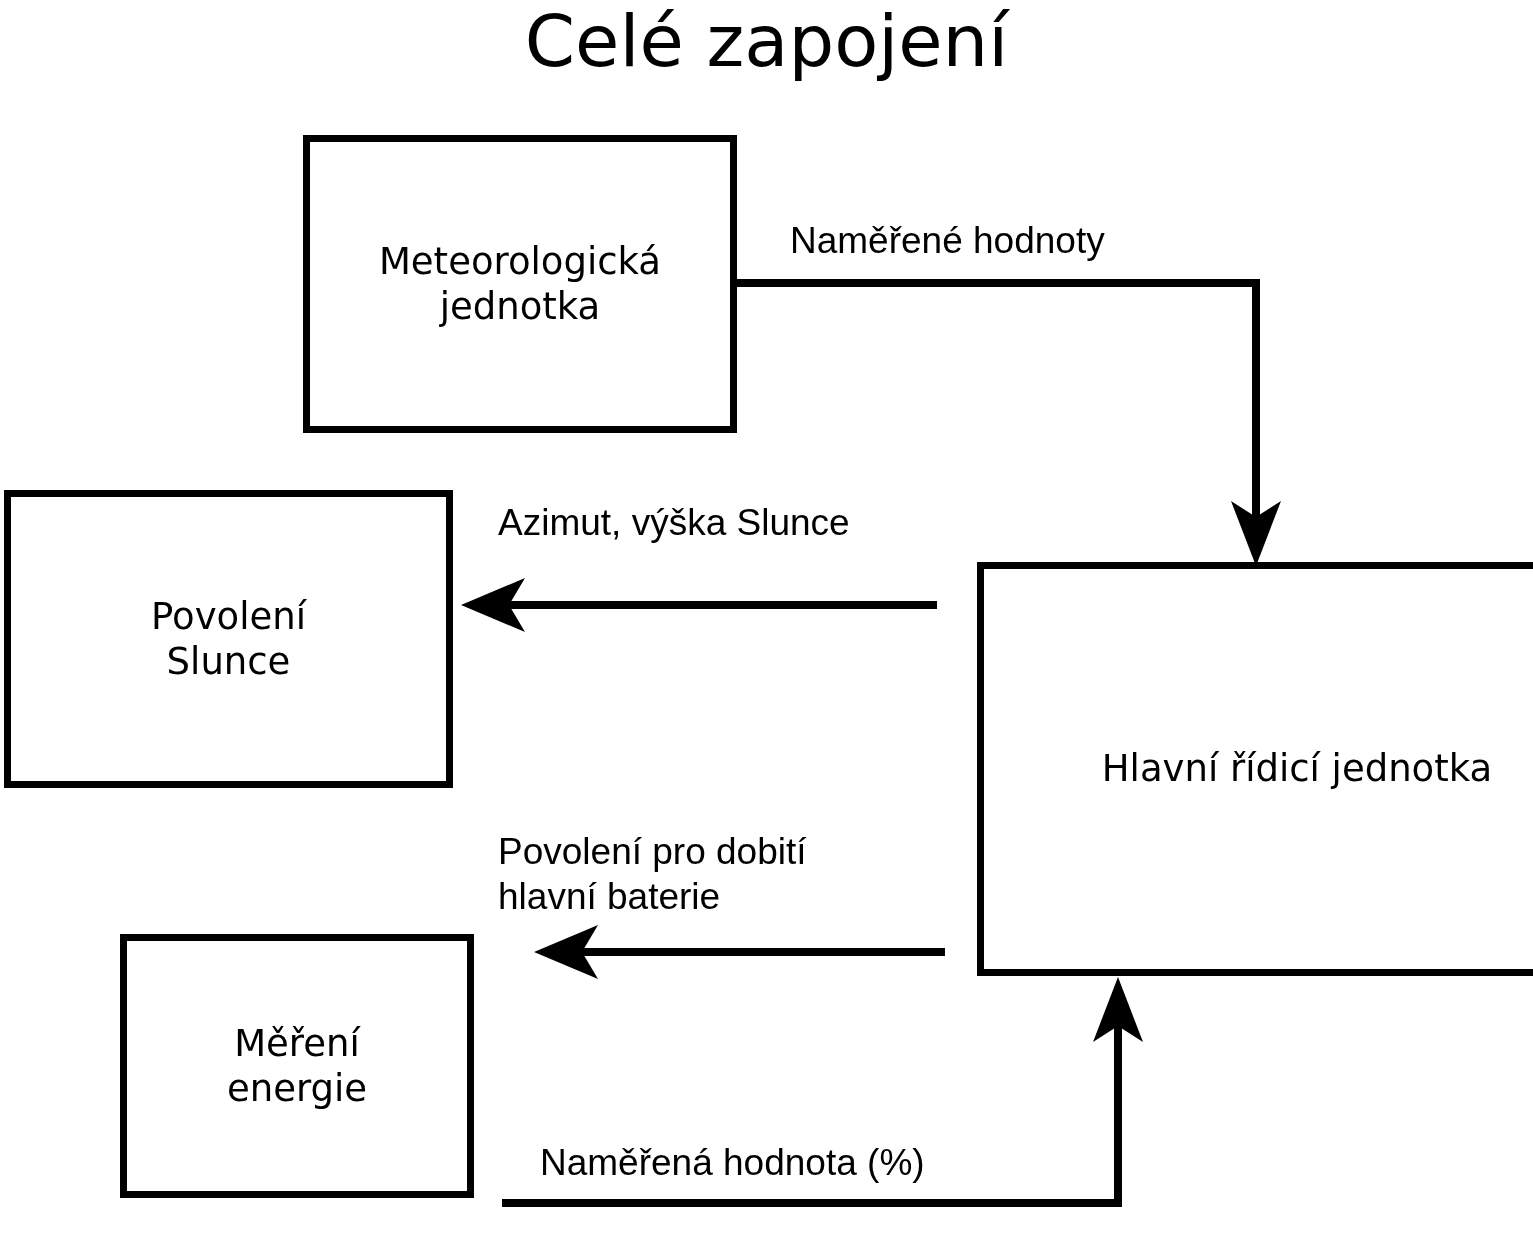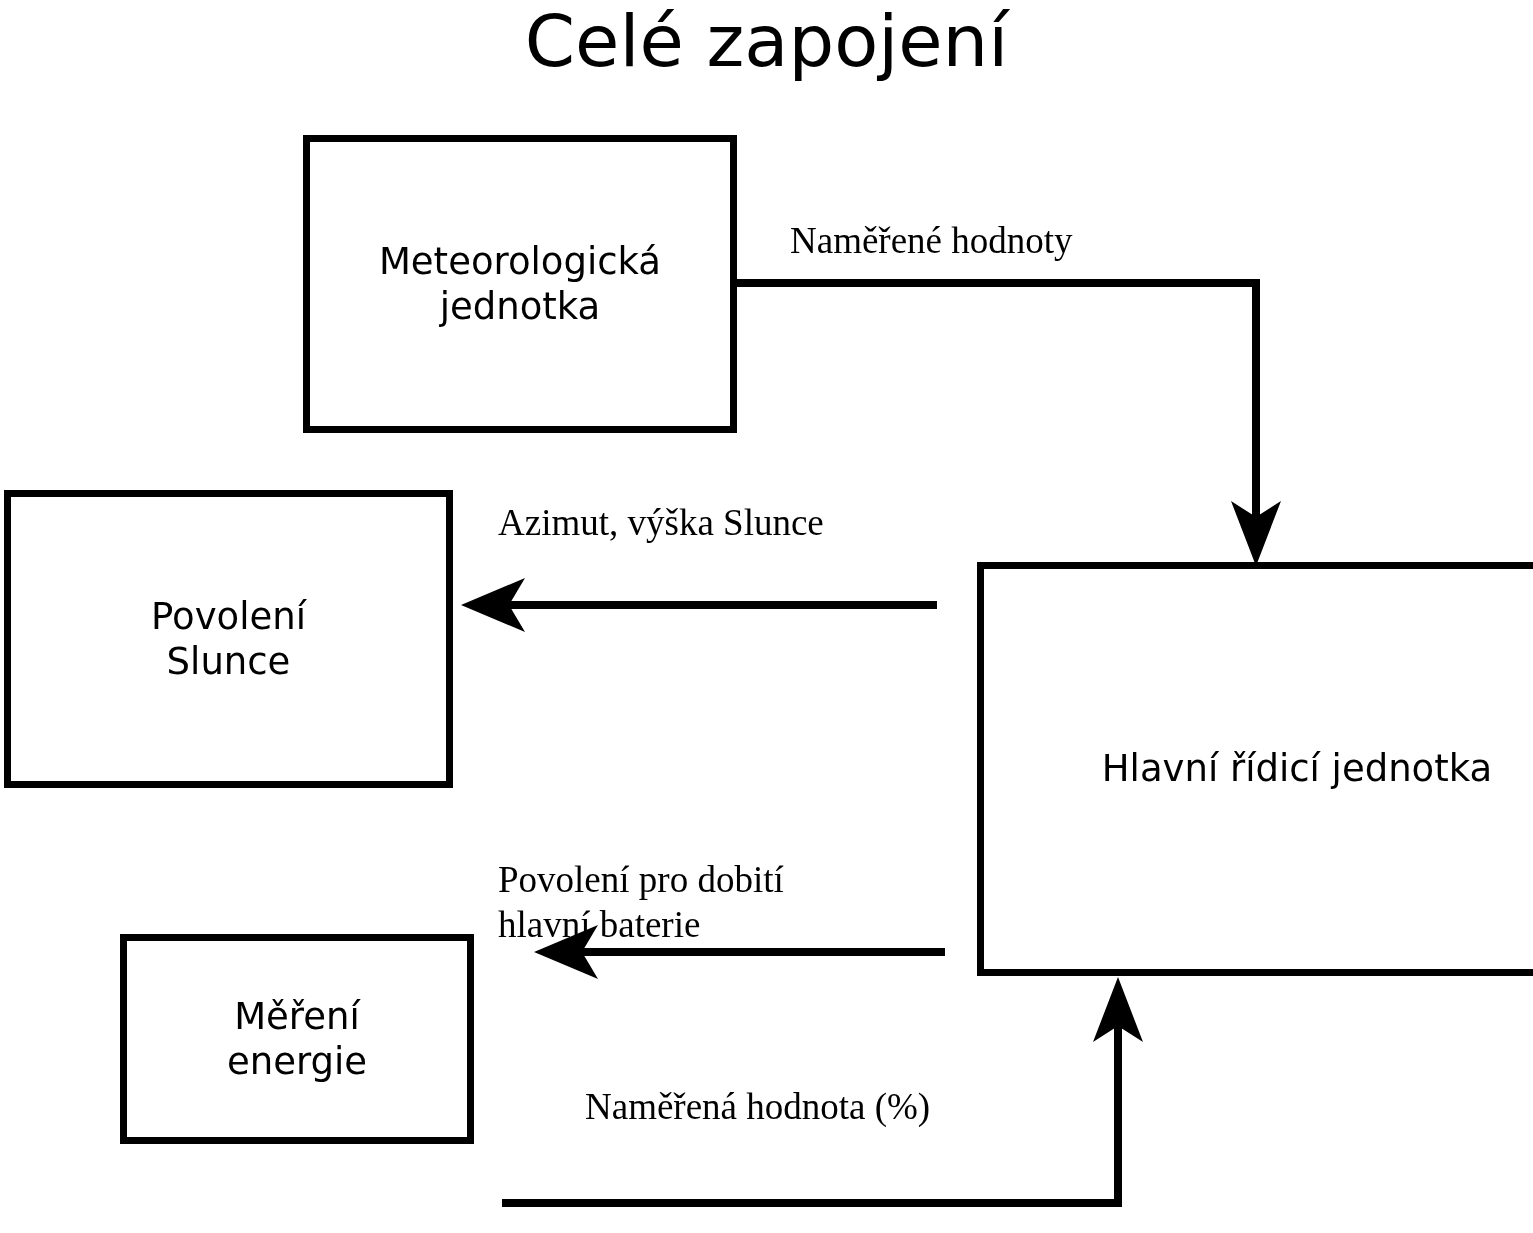--- a/index.html
+++ b/index.html
@@ -39,21 +39,21 @@
   .node-label {
     font-family: "DejaVu Sans", sans-serif;
     font-size: 37px;
     line-height: 1.22;
     color: #000000;
     white-space: pre-line;
     padding: 0 8px;
   }
   .edge-label {
     position: absolute;
-    font-family: Liberation Serif, serif;
+    font-family: Liberation Sans, sans-serif;
     font-size: 37px;
     line-height: 1.22;
     color: #000000;
     white-space: pre-line;
     text-align: left;
   }
   #page-title {
     position: absolute;
     left: 0;
     top: 2px;
@@ -63,26 +63,26 @@
     font-size: 72px;
     line-height: 1.1;
     color: #000000;
     font-weight: normal;
     margin: 0;
   }
   
   #node-meteo   { left: 303px;  top: 135px;  width: 434px; height: 298px; }
   #node-sun     { left: 4px;    top: 490px;  width: 449px; height: 298px; }
   #node-main    { left: 977px;  top: 562px;  width: 640px; height: 414px; }
-  #node-energy  { left: 120px;  top: 934px;  width: 354px; height: 210px; }
+  #node-energy  { left: 120px;  top: 934px;  width: 354px; height: 264px; }
   
   #label-measured-values  { left: 790px; top: 218px; }
   #label-azimuth          { left: 498px; top: 500px; }
-  #label-charge-permit    { left: 498px; top: 829px; margin-top: 28px; }
-  #label-measured-percent { left: 540px; top: 1084px; margin-left: 45px; }
+  #label-charge-permit    { left: 498px; top: 829px; }
+  #label-measured-percent { left: 540px; top: 1140px; }
 </style>
 </head>
 <body>
 
 <div id="canvas">
 
   <h1 id="page-title">Celé zapojení</h1>
 
   <svg id="diagram-svg" viewBox="0 0 1533 1233" xmlns="http://www.w3.org/2000/svg">
 

